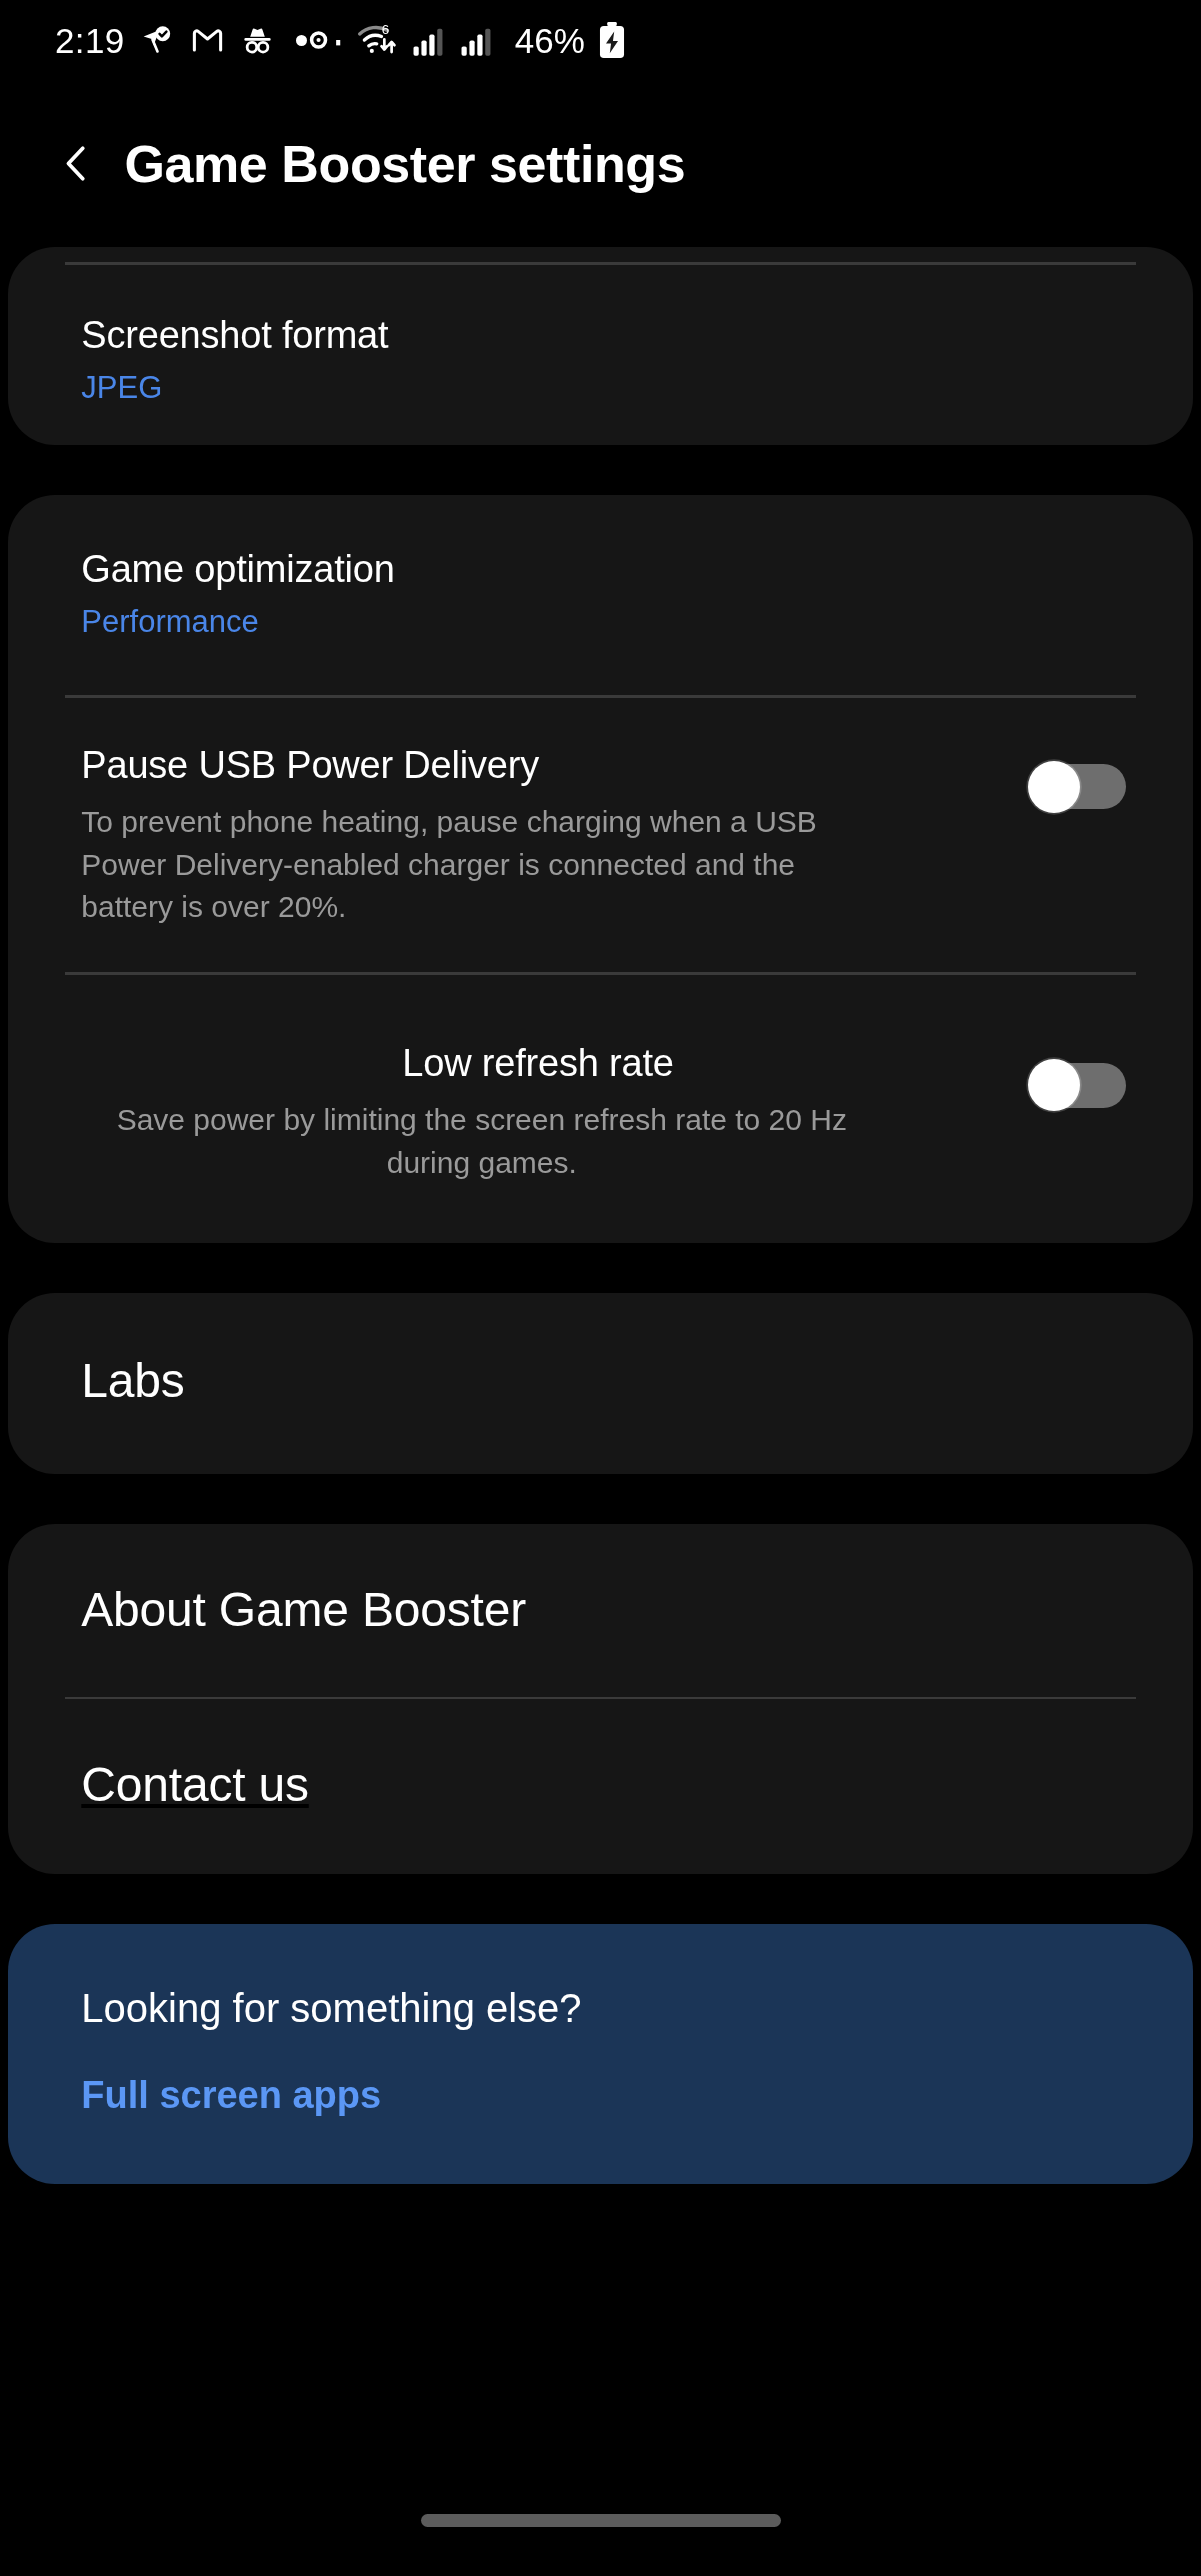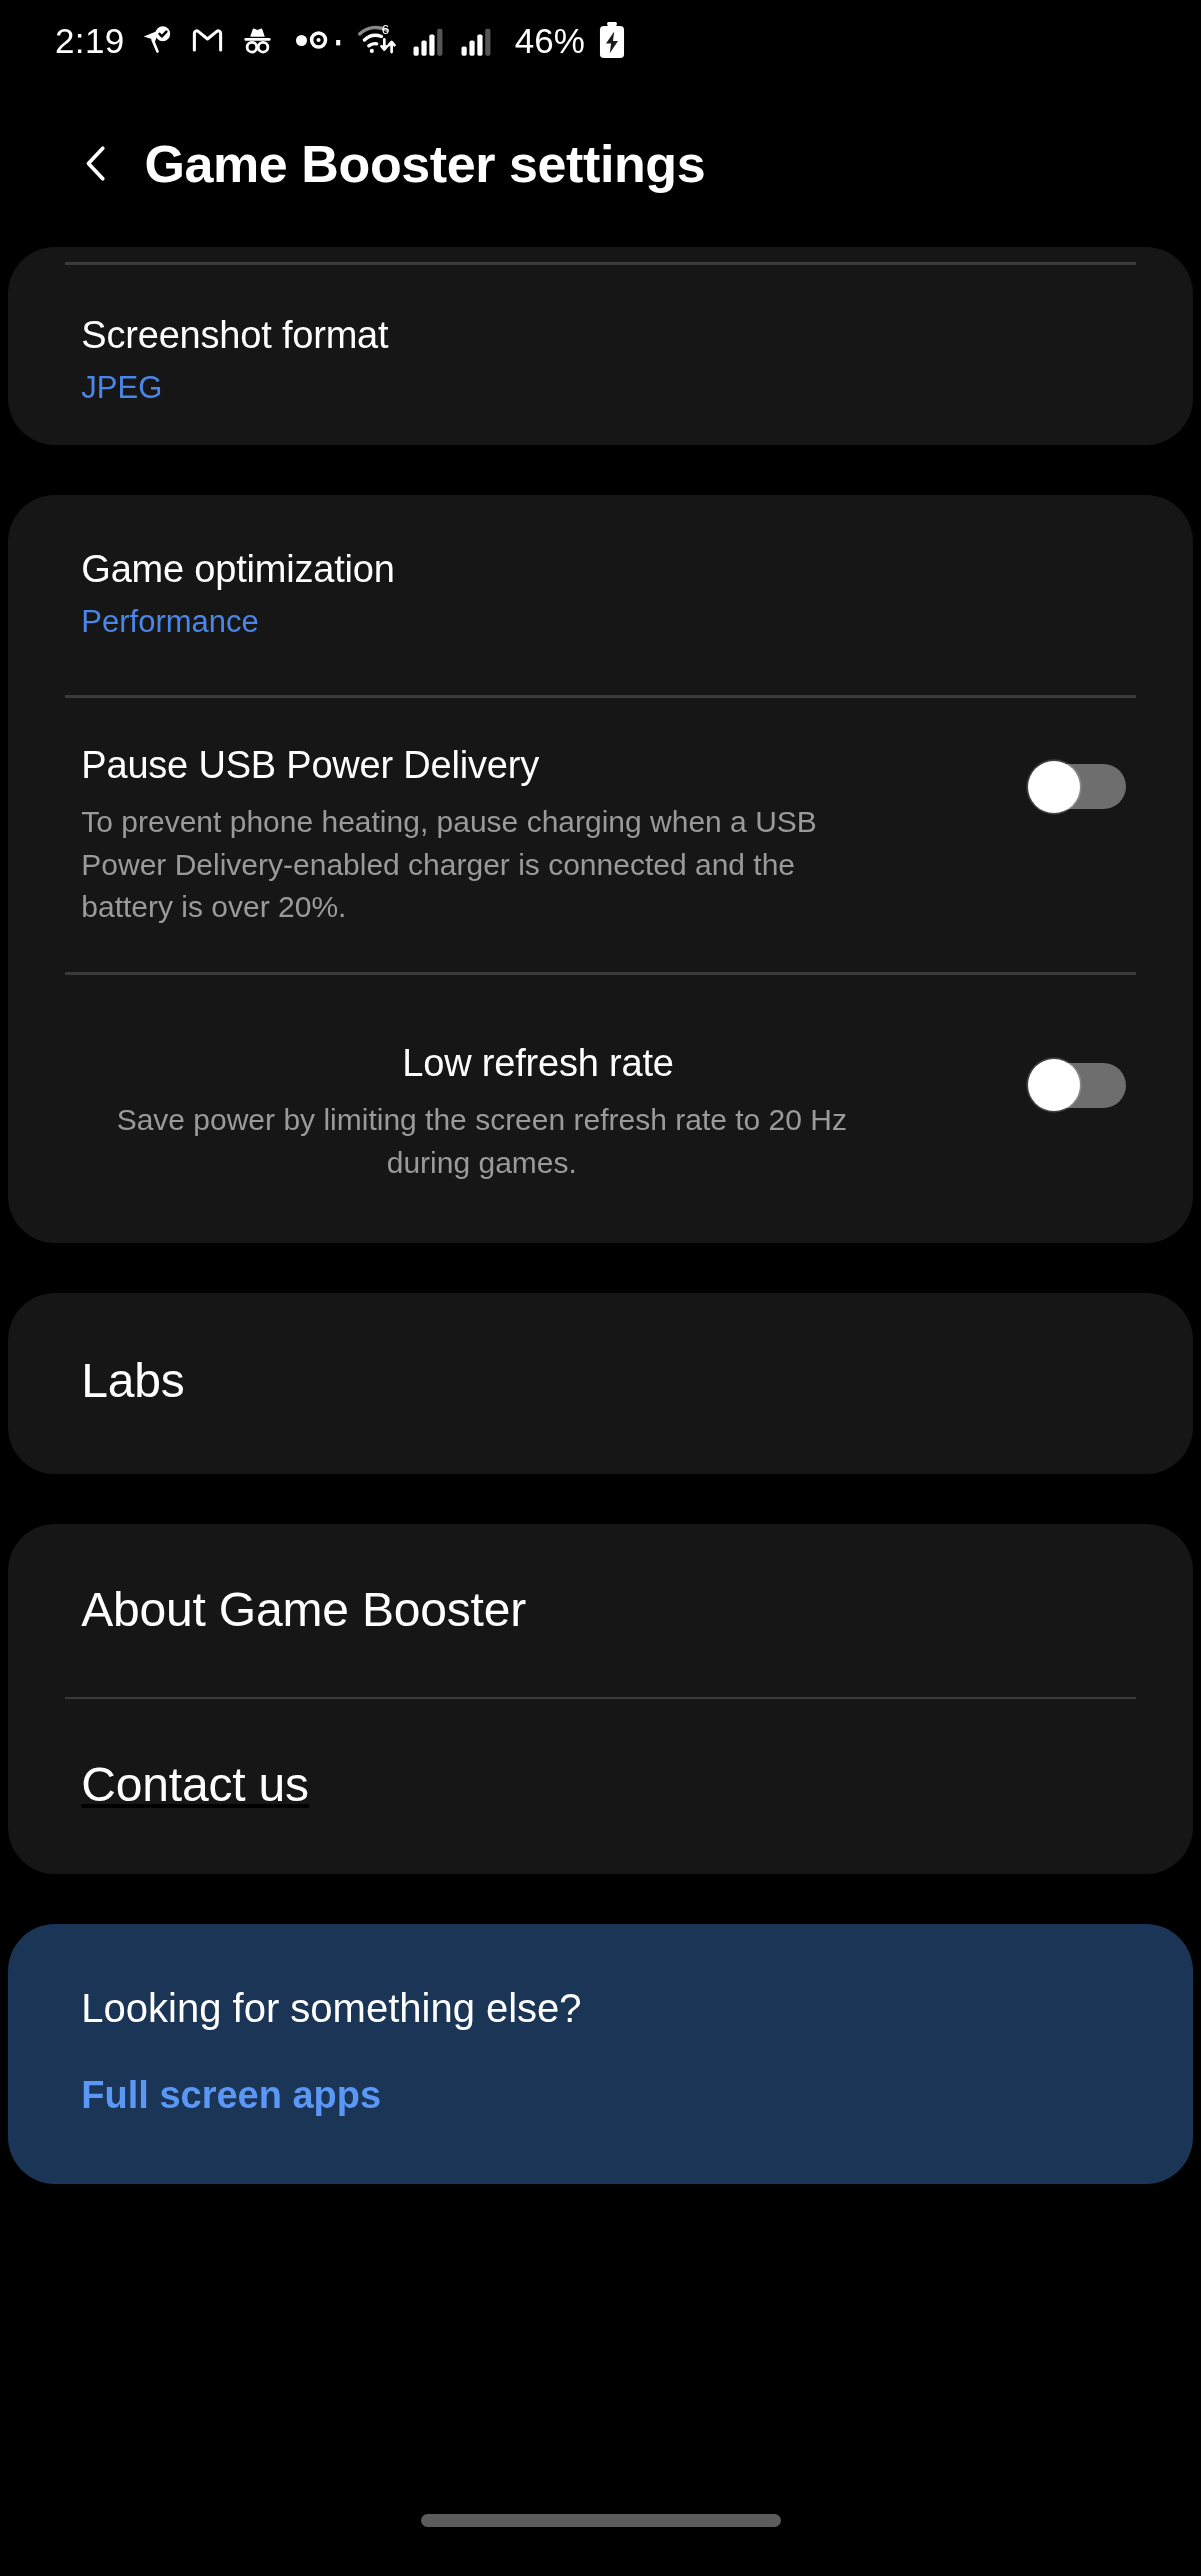--- a/index.html
+++ b/index.html
@@ -64,21 +64,21 @@
   }
 
   
   .appbar {
     position: absolute;
     top: 80px; left: 0;
     width: 1201px;
     height: 167px;
     display: flex;
     align-items: center;
-    padding-left: 66px;
+    padding-left: 46px;
     box-sizing: border-box;
   }
   .back-btn {
     width: 60px; height: 60px;
     display: flex;
     align-items: center;
     justify-content: center;
     margin-right: 18.4px;
     cursor: pointer;
   }

